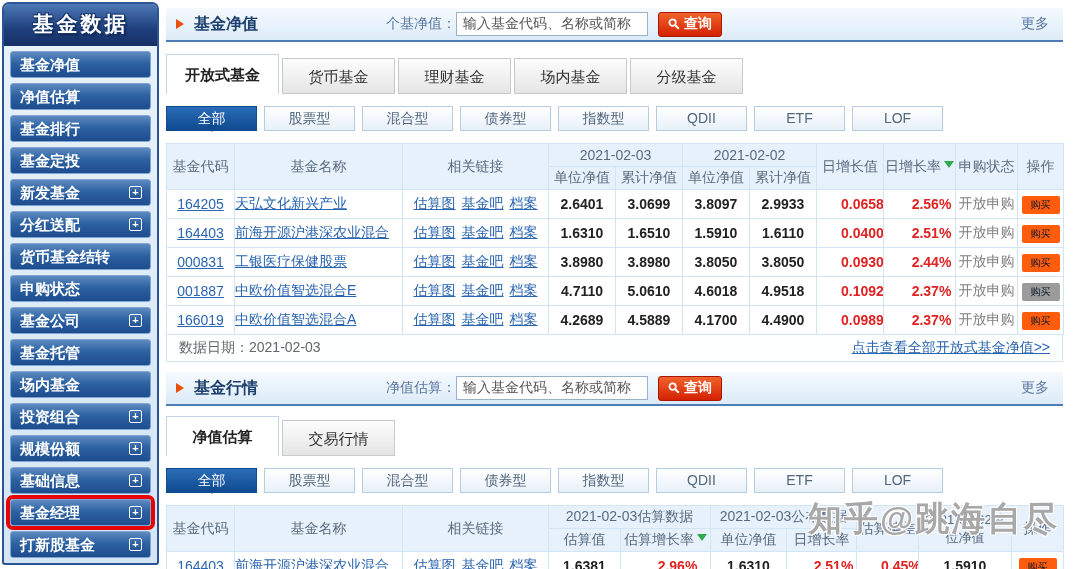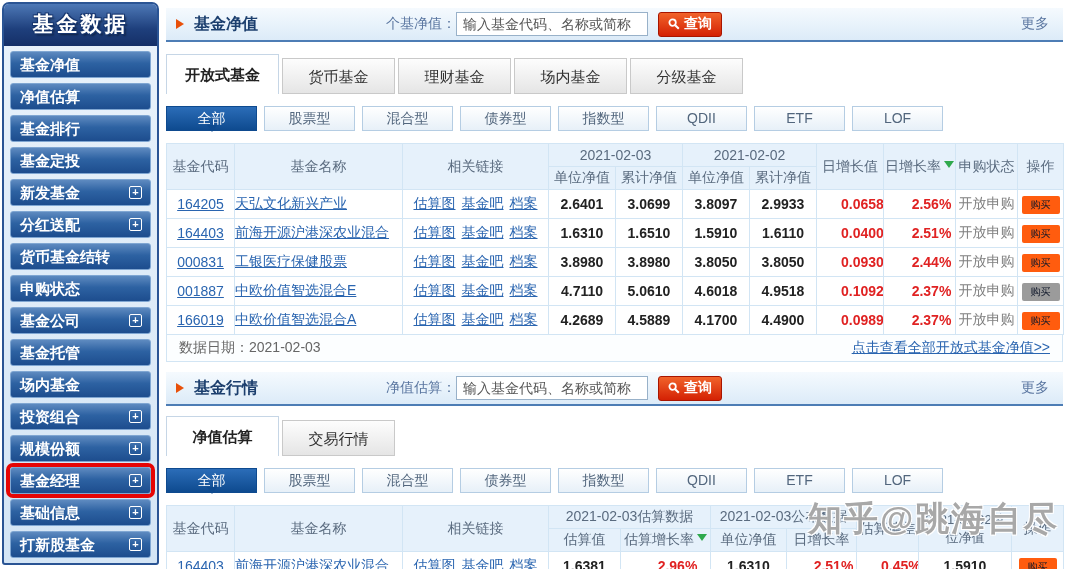--- a/index.html
+++ b/index.html
@@ -24,21 +24,21 @@
   
   #main { position:absolute; left:166px; top:0; width:897px; }
 
   .sec-header { display:flex; align-items:center; margin-top:8px; height:34px; padding:0 14px 0 10px;
     background:linear-gradient(#f5fafe,#dcebf8); border-bottom:2px solid #4d7db5; }
   .tri-right { width:0; height:0; border-left:8px solid #e8500a; border-top:5px solid transparent;
     border-bottom:5px solid transparent; margin-right:10px; }
   .sec-title { font-size:16px; font-weight:bold; color:#1c3f6e; }
   .search-label { margin-left:128px; font-size:14px; color:#5a76a0; }
   .search-input { width:192px; height:24px; border:1px solid #98b1c9; padding:0 6px; font-size:14px; color:#333;
-    font-family:Liberation Sans, sans-serif; }
+    font-family:Liberation Serif, serif; }
   .search-input::placeholder { color:#555; opacity:1; }
   .search-btn { display:flex; align-items:center; gap:4px; margin-left:10px; height:25px; padding:0 9px;
     background:linear-gradient(#f1632a,#d42104); border:1px solid #a81500; border-radius:3px;
     color:#fff; font-size:14px; font-weight:bold; cursor:pointer; }
   .more-link { margin-left:auto; font-size:14px; color:#5a76a0; text-decoration:none; cursor:pointer; }
 
   .tabs { display:flex; margin-top:12px; height:40px; align-items:flex-end; }
   .tab { width:113px; height:36px; line-height:36px; text-align:center; font-size:15px; color:#333;
     background:linear-gradient(#fdfdfd,#e5e5e5); border:1px solid #c9c9c9; margin-right:3px; cursor:pointer; }
   .tab.active { height:40px; line-height:40px; background:#fff; border:1px solid #c6d6e6; border-bottom:none;
@@ -89,22 +89,22 @@
     <div class="side-item"><span>基金定投</span></div>
     <div class="side-item"><span>新发基金</span><span class="plus"></span></div>
     <div class="side-item"><span>分红送配</span><span class="plus"></span></div>
     <div class="side-item"><span>货币基金结转</span></div>
     <div class="side-item"><span>申购状态</span></div>
     <div class="side-item"><span>基金公司</span><span class="plus"></span></div>
     <div class="side-item"><span>基金托管</span></div>
     <div class="side-item"><span>场内基金</span></div>
     <div class="side-item"><span>投资组合</span><span class="plus"></span></div>
     <div class="side-item"><span>规模份额</span><span class="plus"></span></div>
+    <div class="side-item"><span>基础信息</span><span class="plus"></span></div>
     <div class="side-item hl"><span>基金经理</span><span class="plus"></span></div>
-    <div class="side-item"><span>基础信息</span><span class="plus"></span></div>
     <div class="side-item"><span>打新股基金</span><span class="plus"></span></div>
   </div>
 
   <div id="main">
 
     <div class="sec-header">
       <span class="tri-right"></span>
       <span class="sec-title">基金净值</span>
       <span class="search-label">个基净值：</span>
       <input class="search-input" placeholder="输入基金代码、名称或简称" style="">

